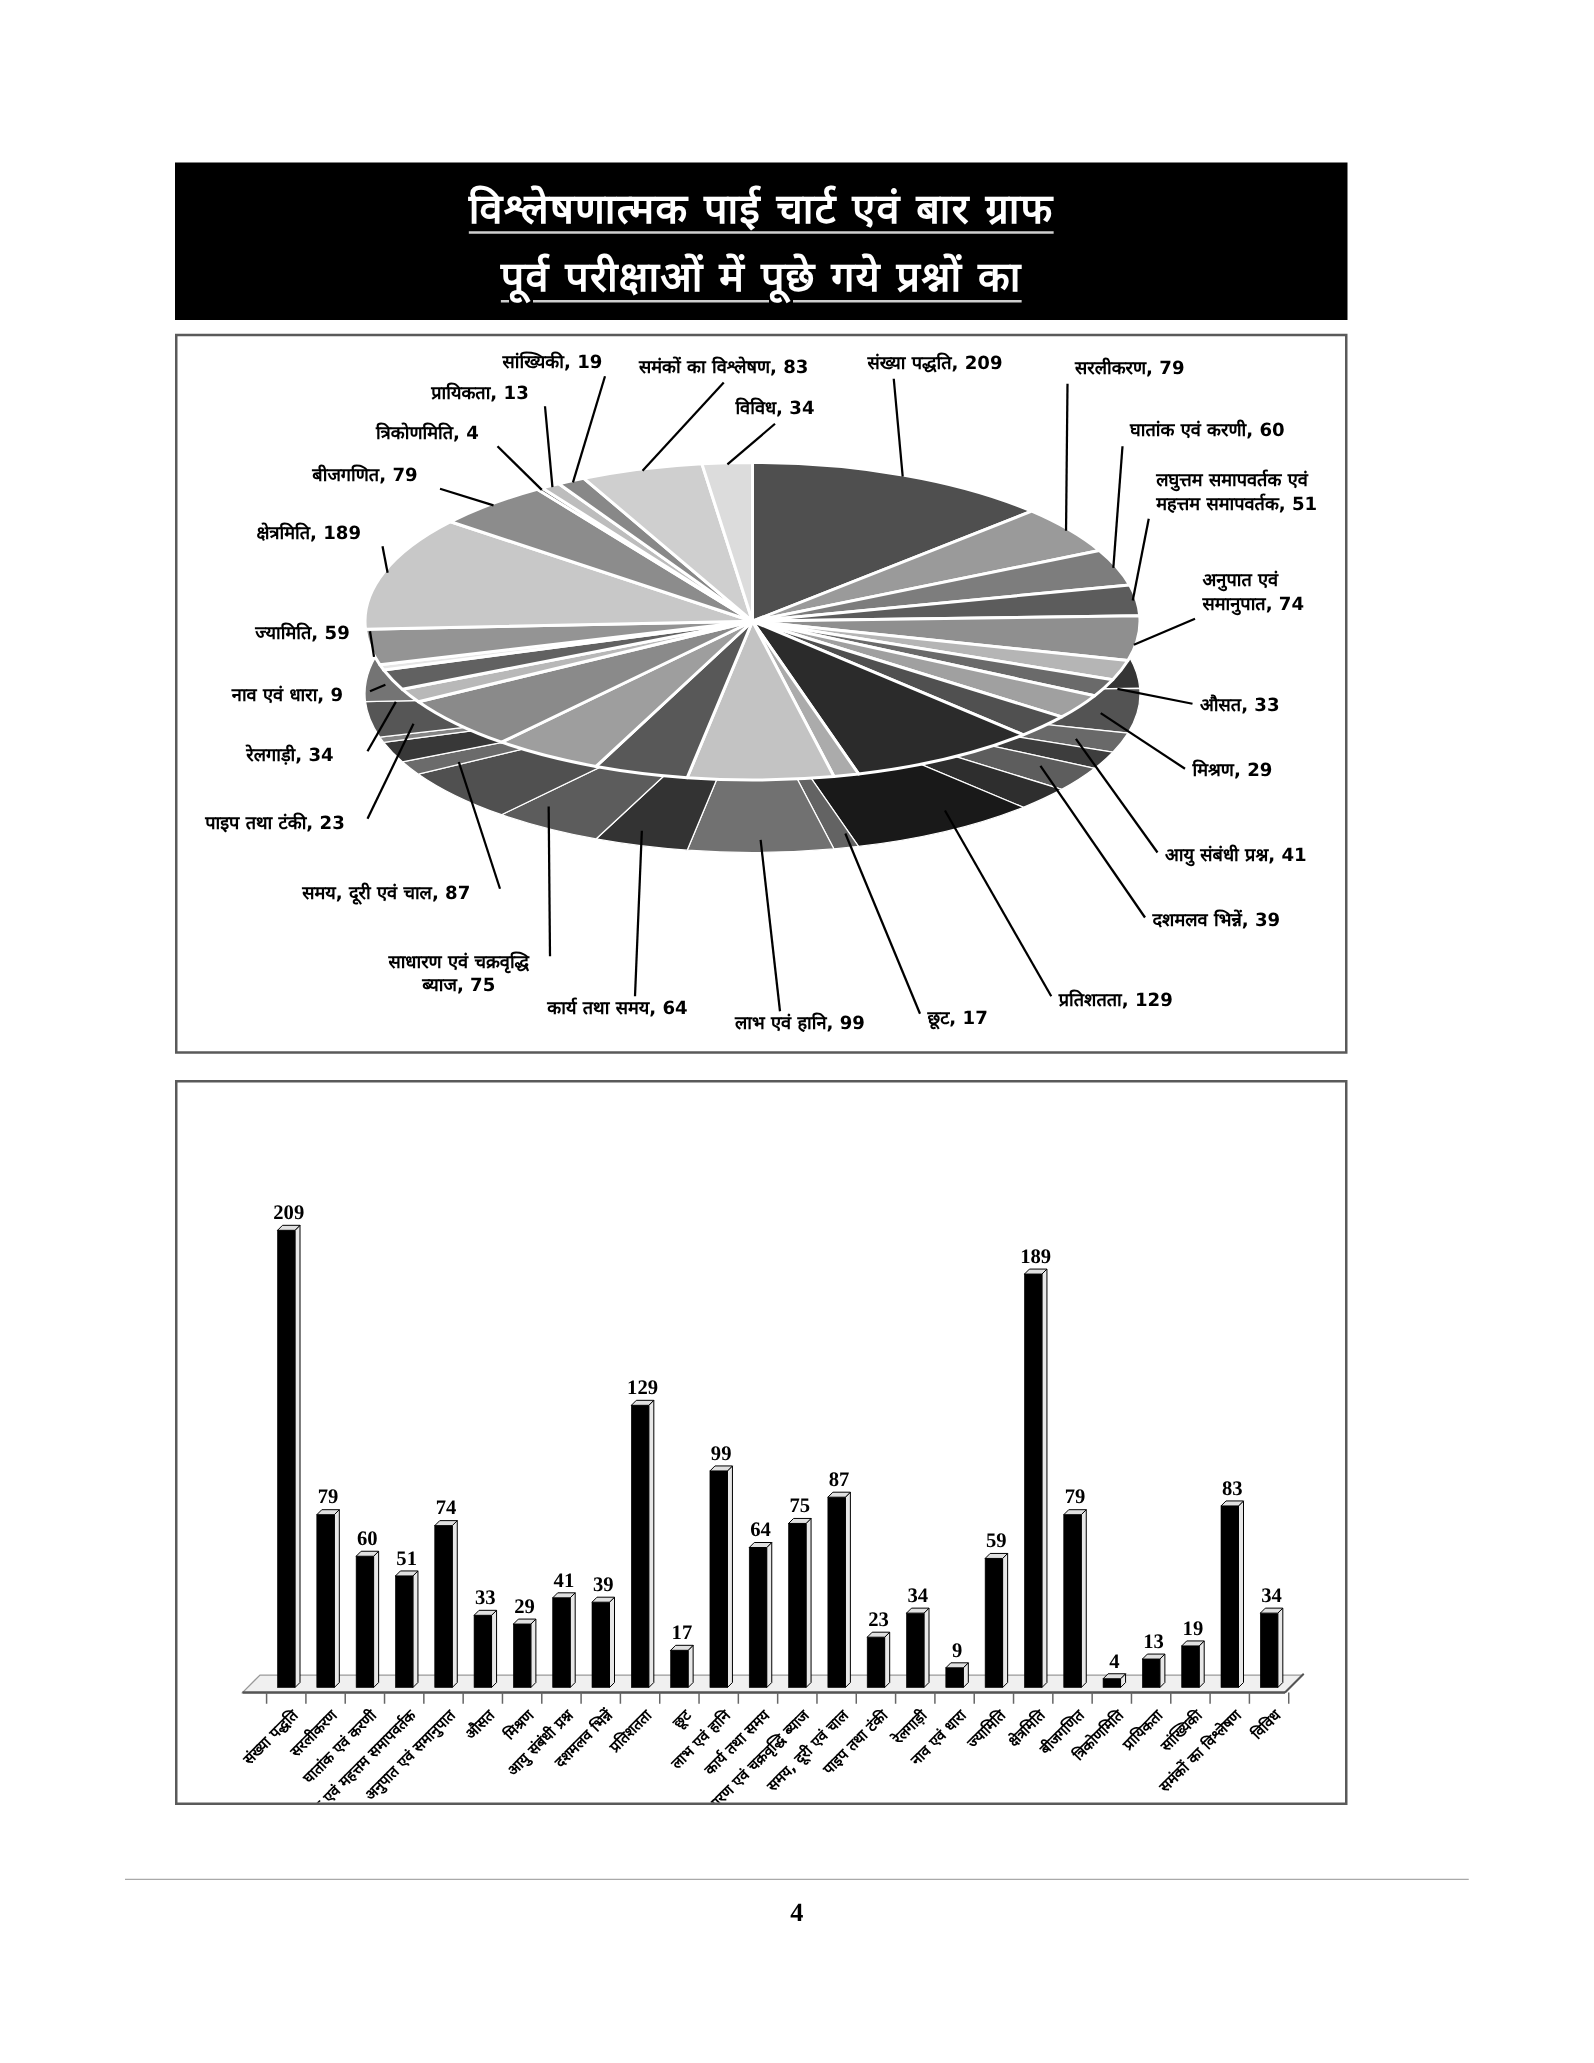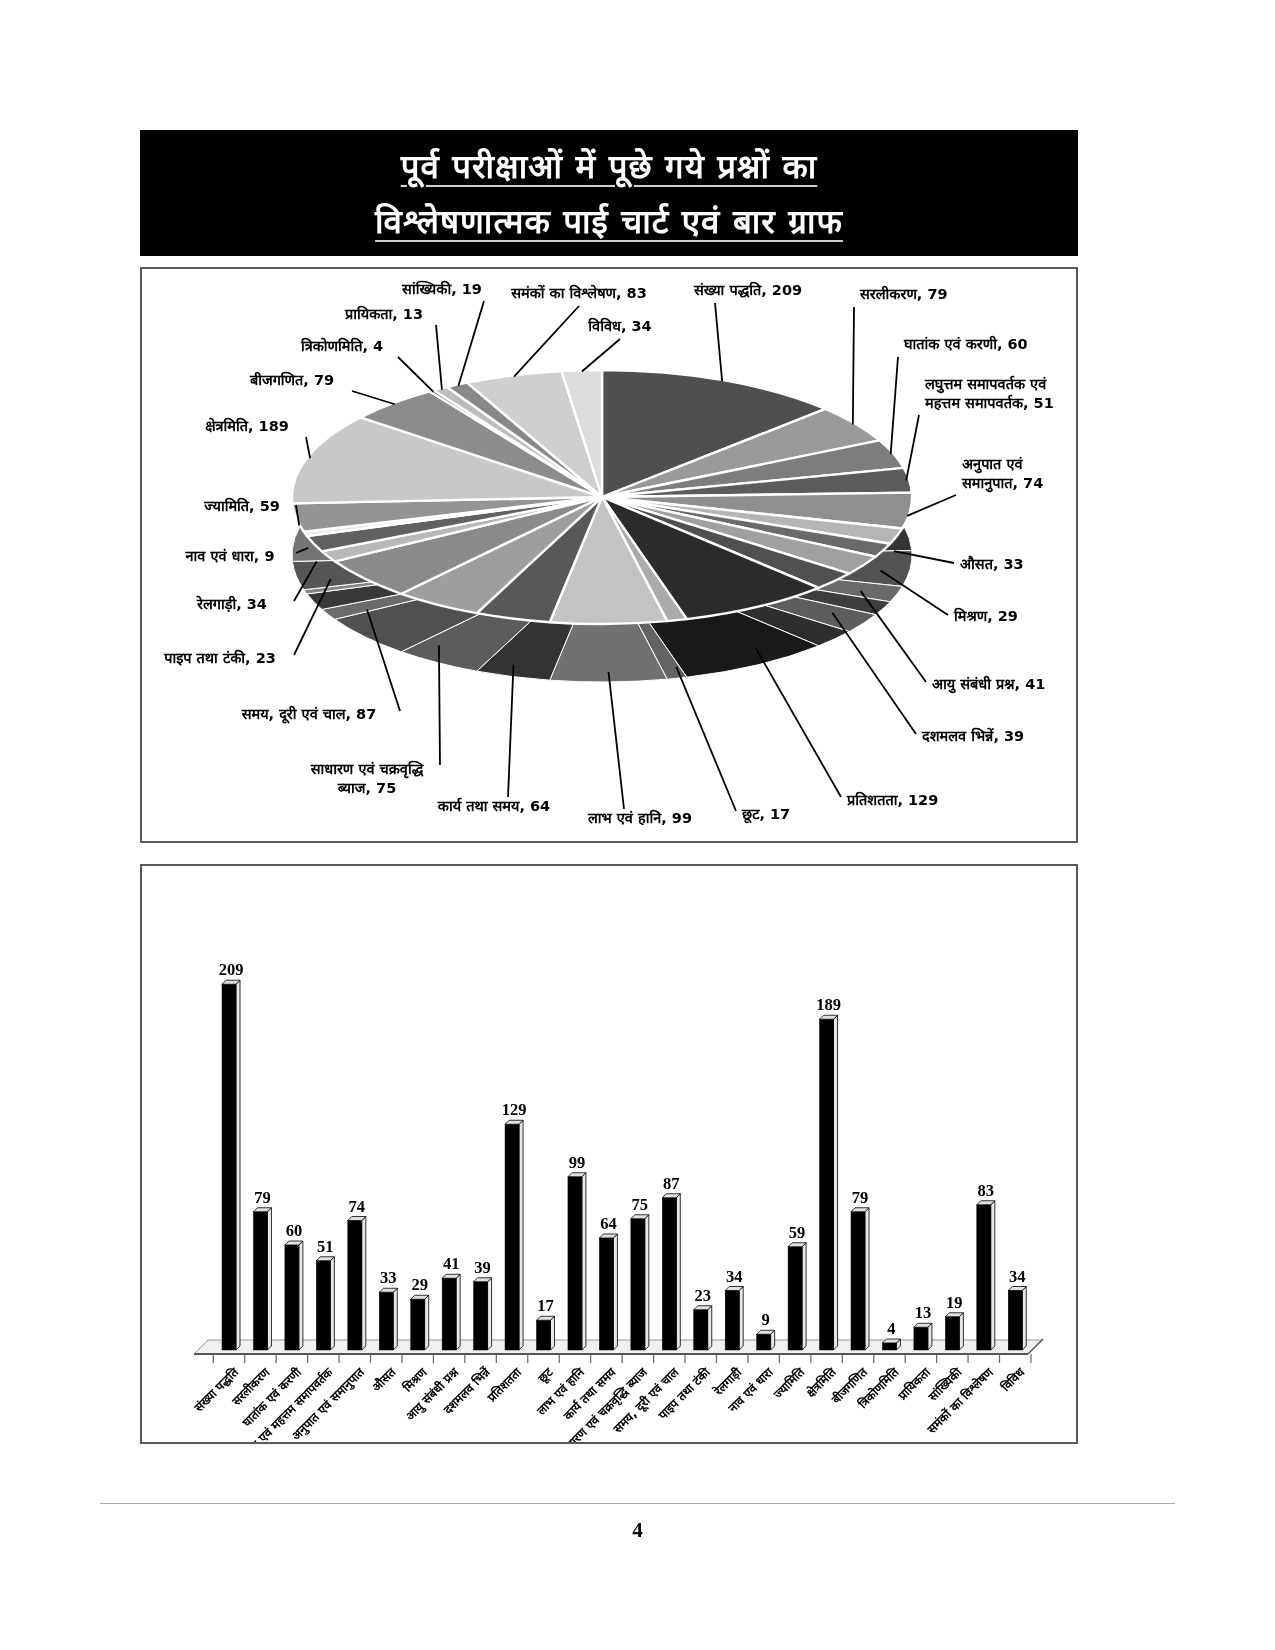--- a/index.html
+++ b/index.html
@@ -23,22 +23,22 @@
   .footer-rule{position:absolute;left:100px;top:1503px;width:1075px;height:0;border-top:1.5px solid #a9a9a9;}
   .page-number{position:absolute;left:0;top:1518px;width:100%;text-align:center;
     font-family:"Liberation Serif",serif;font-weight:700;font-size:21px;color:#000;}
 </style>
 </head>
 <body>
 
 <div class="page">
 
   <div class="title-banner">
+    <div class="title-line">विश्लेषणात्मक पाई चार्ट एवं बार ग्राफ</div>
     <div class="title-line">पूर्व परीक्षाओं में पूछे गये प्रश्नों का</div>
-    <div class="title-line">विश्लेषणात्मक पाई चार्ट एवं बार ग्राफ</div>
   </div>
 
   <div class="panel pie-panel">
     <svg id="pie-svg" viewBox="0 0 934 572">
         <path d="M 460 286 L 460 159 A 310 127 0 0 1 683.3818786352197 197.94266542689172 Z" fill="rgb(46,46,46)" stroke="#ffffff" stroke-width="1"></path>
         <path d="M 460 286 L 683.3818786352197 197.94266542689172 A 310 127 0 0 1 737.5006203200694 229.39122881637965 Z" fill="rgb(89,89,89)" stroke="#ffffff" stroke-width="1"></path>
         <path d="M 460 286 L 737.5006203200694 229.39122881637965 A 310 127 0 0 1 761.7657968518148 256.92328015633296 Z" fill="rgb(73,73,73)" stroke="#ffffff" stroke-width="1"></path>
         <path d="M 460 286 L 761.7657968518148 256.92328015633296 A 310 127 0 0 1 769.8139230012292 281.6003407978964 Z" fill="rgb(53,53,53)" stroke="#ffffff" stroke-width="1"></path>
         <path d="M 460 286 L 769.8139230012292 281.6003407978964 A 310 127 0 0 1 760.3437124626407 317.45099280812934 Z" fill="rgb(83,83,83)" stroke="#ffffff" stroke-width="1"></path>
         <path d="M 460 286 L 760.3437124626407 317.45099280812934 A 310 127 0 0 1 748.1955485045207 332.78818502483256 Z" fill="rgb(105,105,105)" stroke="#ffffff" stroke-width="1"></path>

